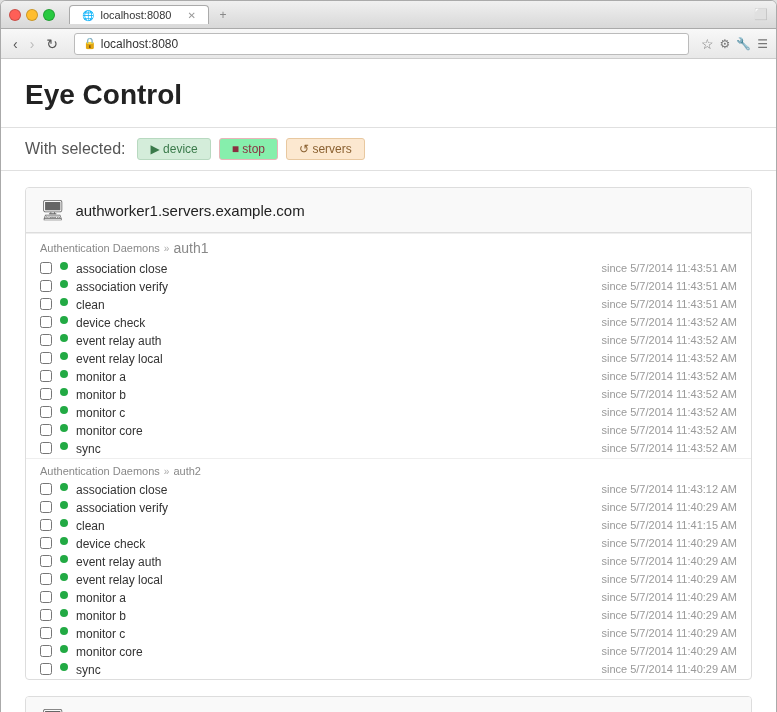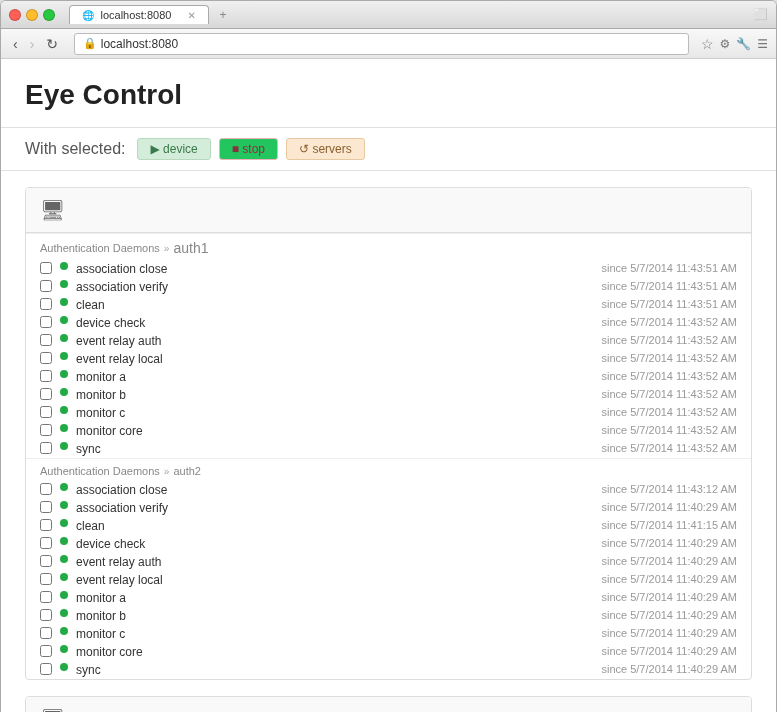--- a/index.html
+++ b/index.html
@@ -139,21 +139,21 @@
       display: flex;
       align-items: center;
       gap: 4px;
     }
     .btn-start {
       background: #d4edda;
       border-color: #b8d9c0;
       color: #3a7a4a;
     }
     .btn-stop {
-      background: #22c55e;
+      background: #86efac;
       border-color: #e8b4b8;
       color: #8a3040;
     }
     .btn-restart {
       background: #fce8d0;
       border-color: #e8c8a0;
       color: #8a6030;
     }
     .server-section {
       margin: 16px 24px;
@@ -271,20 +271,21 @@
       <span class="toolbar-label">With selected:</span>
       <button class="toolbar-btn btn-start">▶ device</button>
       <button class="toolbar-btn btn-stop">■ stop</button>
       <button class="toolbar-btn btn-restart">↺ servers</button>
     </div>
 
     <div id="servers-container">
         <div class="server-section">
           <div class="server-header">
     <span class="server-icon">🖥</span>
+    <span class="server-name">authworker1.servers.example.com</span>
   </div>
           <div class="daemon-group-header">
             <span style="font-size:11px;color:#888;">Authentication Daemons</span>
             <span class="breadcrumb-arrow">»</span>
             <span style="font-size:14px;color:#888;">auth1</span>
           </div>
           <div class="daemon-item">
         <input type="checkbox" class="daemon-checkbox" style="">
         <span class="status-dot dot-green"></span>
         <span class="daemon-name">association close</span>

